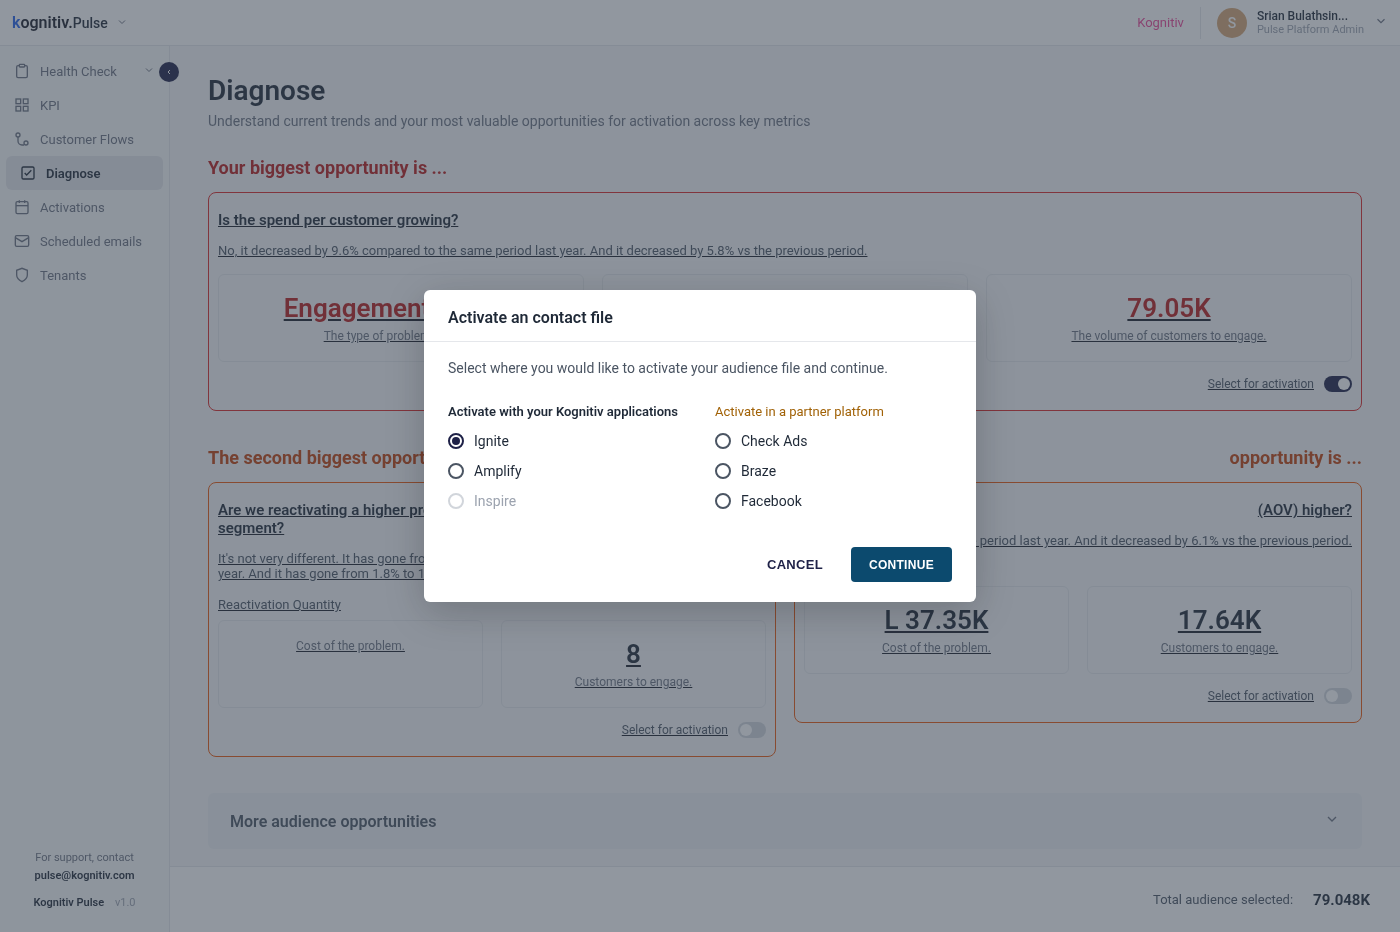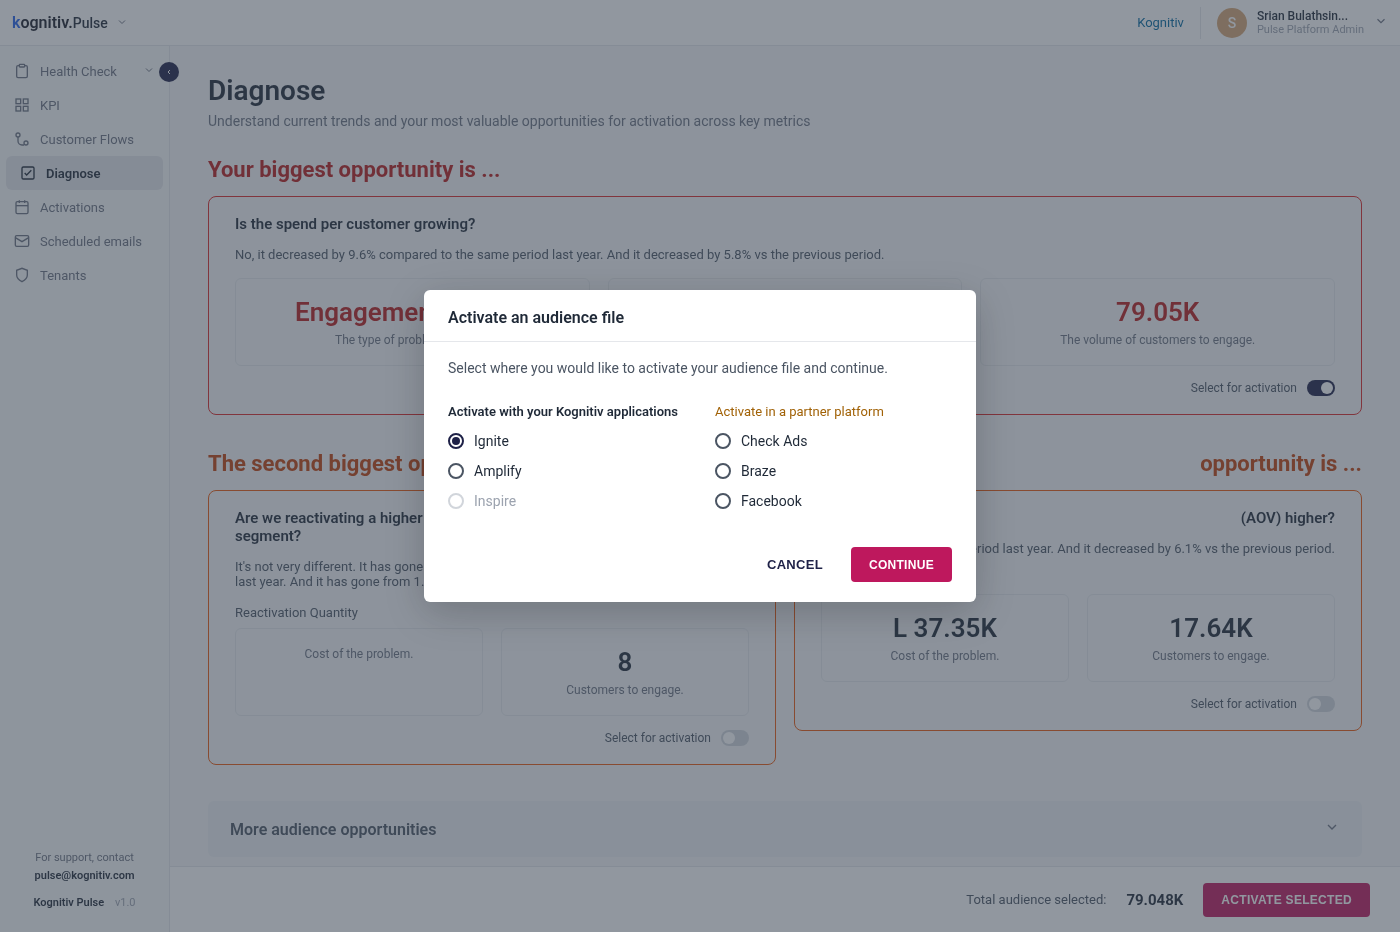--- a/index.html
+++ b/index.html
@@ -19,45 +19,45 @@
       display: flex;
       align-items: center;
       padding: 0 12px;
       justify-content: space-between;
     }
     .header-left { display: flex; align-items: center; }
     .logo { font-size: 16px; font-weight: 600; color: #1a1d29; }
     .logo .k { color: #2563eb; }
     .pulse-dropdown { display: flex; align-items: center; gap: 8px; font-size: 14px; font-weight: 500; color: #1f2937; cursor: pointer; }
     .header-right { display: flex; align-items: center; gap: 16px; }
-    .org-name { font-size: 13px; color: #0369a1; }
+    .org-name { font-size: 13px; color: #ec4899; }
     .divider-v { width: 1px; height: 32px; background: #e5e7eb; }
     .user-menu { display: flex; align-items: center; gap: 10px; cursor: pointer; }
     .avatar { width: 30px; height: 30px; border-radius: 50%; background: #d4a574; color: white; display: flex; align-items: center; justify-content: center; font-size: 14px; font-weight: 500; }
     .user-info { display: flex; flex-direction: column; line-height: 1.2; }
     .user-name { font-size: 12px; color: #1f2937; font-weight: 500; }
     .user-role { font-size: 11px; color: #9ca3af; }
     .layout { display: flex; height: calc(932px - 46px); }
     .sidebar { width: 170px; background: #f9fafb; border-right: 1px solid #e5e7eb; display: flex; flex-direction: column; position: relative; padding-top: 8px; }
     .sidebar-collapse { position: absolute; right: -10px; top: 16px; width: 20px; height: 20px; border-radius: 50%; background: #1e2147; color: white; display: flex; align-items: center; justify-content: center; cursor: pointer; font-size: 10px; }
     .nav-item { display: flex; align-items: center; gap: 10px; padding: 9px 14px; font-size: 13px; color: #6b7280; cursor: pointer; }
     .nav-item.active { background: #e5e7eb; color: #1f2937; font-weight: 600; border-radius: 6px; margin: 0 6px; }
     .nav-item .chev { margin-left: auto; }
     .nav-icon { width: 16px; height: 16px; display: inline-flex; align-items: center; justify-content: center; flex-shrink: 0; }
     .sidebar-footer { margin-top: auto; padding: 20px 14px; font-size: 11px; color: #6b7280; text-align: center; line-height: 1.6; }
     .sidebar-footer .email { color: #1f2937; font-weight: 600; }
     .sidebar-footer .product { margin-top: 10px; color: #1f2937; font-weight: 600; }
     .sidebar-footer .version { color: #9ca3af; font-weight: 400; margin-left: 8px; }
     .main { flex: 1; overflow-y: auto; padding: 28px 38px; position: relative; }
     .page-title { font-size: 28px; font-weight: 600; color: #1f2937; margin-bottom: 6px; }
     .page-subtitle { font-size: 14px; color: #6b7280; margin-bottom: 28px; }
-    .section-title { font-size: 22px; font-weight: 700; margin-bottom: 14px; }
+    .section-title { font-size: 18px; font-weight: 700; margin-bottom: 14px; }
     .section-title.red { color: #b91c1c; }
     .section-title.orange { color: #c2410c; }
-    .opp-card { border: 1px solid; border-radius: 8px; padding: 18px 26px; margin-bottom: 36px; }
+    .opp-card { border: 1px solid; border-radius: 8px; padding: 18px 9px; margin-bottom: 36px; text-decoration: underline; }
     .opp-card.red { border-color: #dc2626; }
     .opp-card.orange { border-color: #ea580c; }
     .opp-question { font-size: 15px; font-weight: 600; color: #1f2937; margin-bottom: 14px; }
     .opp-answer { font-size: 13px; color: #4b5563; margin-bottom: 16px; }
     .metrics-row { display: flex; gap: 18px; }
     .metric-card { flex: 1; border: 1px solid #e5e7eb; border-radius: 6px; padding: 18px 14px; text-align: center; }
     .metric-value { font-size: 26px; font-weight: 600; margin-bottom: 6px; }
     .metric-value.red { color: #b91c1c; }
     .metric-value.dark { color: #1f2937; }
     .metric-label { font-size: 12px; color: #6b7280; }
@@ -66,21 +66,21 @@
     .toggle.on { background: #1e2147; }
     .toggle::after { content: ''; position: absolute; width: 12px; height: 12px; border-radius: 50%; background: white; top: 2px; left: 2px; transition: left 0.2s; }
     .toggle.on::after { left: 14px; }
     .two-col { display: flex; gap: 18px; }
     .two-col > div { flex: 1; }
     .sub-label { font-size: 13px; color: #4b5563; margin-bottom: 8px; }
     .more-opp { background: #eef0f3; border-radius: 6px; padding: 18px 22px; font-size: 16px; font-weight: 600; color: #4b5563; display: flex; justify-content: space-between; align-items: center; cursor: pointer; }
     .footer-bar { position: absolute; bottom: 0; left: 170px; right: 0; height: 66px; background: white; border-top: 1px solid #e5e7eb; display: flex; align-items: center; justify-content: flex-end; padding: 0 30px; gap: 20px; }
     .footer-label { font-size: 13px; color: #4b5563; }
     .footer-value { font-size: 15px; font-weight: 700; color: #1f2937; }
-    .btn-primary { background: #be185d; color: white; border: none; padding: 10px 18px; font-size: 12px; font-weight: 600; border-radius: 4px; cursor: pointer; letter-spacing: 0.3px; }
+    .btn-primary { background: #0c4a6e; color: white; border: none; padding: 10px 18px; font-size: 12px; font-weight: 600; border-radius: 4px; cursor: pointer; letter-spacing: 0.3px; }
     .overlay { position: absolute; inset: 0; background: rgba(55, 65, 81, 0.55); display: flex; align-items: flex-start; justify-content: center; padding-top: 290px; z-index: 100; }
     .modal { width: 552px; background: white; border-radius: 6px; box-shadow: 0 10px 40px rgba(0,0,0,0.2); overflow: hidden; }
     .modal-title { font-size: 16px; font-weight: 600; color: #1f2937; padding: 18px 24px 14px; }
     .modal-divider { height: 1px; background: #e5e7eb; }
     .modal-body { padding: 18px 24px 10px; }
     .modal-intro { font-size: 14px; color: #4b5563; margin-bottom: 28px; }
     .modal-columns { display: flex; gap: 30px; }
     .modal-col { flex: 1; }
     .modal-col-title { font-size: 13px; font-weight: 600; color: #1f2937; margin-bottom: 14px; }
     .modal-col-title.muted { color: #a16207; font-weight: 400; }
@@ -297,26 +297,25 @@
       </span>
     </div>
 
     <div style="height:80px"></div>
   </div>
 </div>
 
 <div class="footer-bar">
   <span class="footer-label">Total audience selected:</span>
   <span class="footer-value">79.048K</span>
-  <button class="btn-primary">ACTIVATE SELECTED</button>
 </div>
 
 <div class="overlay">
   <div class="modal">
-    <div class="modal-title">Activate an audience file</div>
+    <div class="modal-title">Activate an contact file</div>
     <div class="modal-divider"></div>
     <div class="modal-body">
       <p class="modal-intro">Select where you would like to activate your audience file and continue.</p>
       <div class="modal-columns">
         <div class="modal-col">
           <div class="modal-col-title">Activate with your Kognitiv applications</div>
           <div id="modal-col1">
               <div class="radio-row">
                 <span class="radio selected"></span>
                 <span>Ignite</span>

